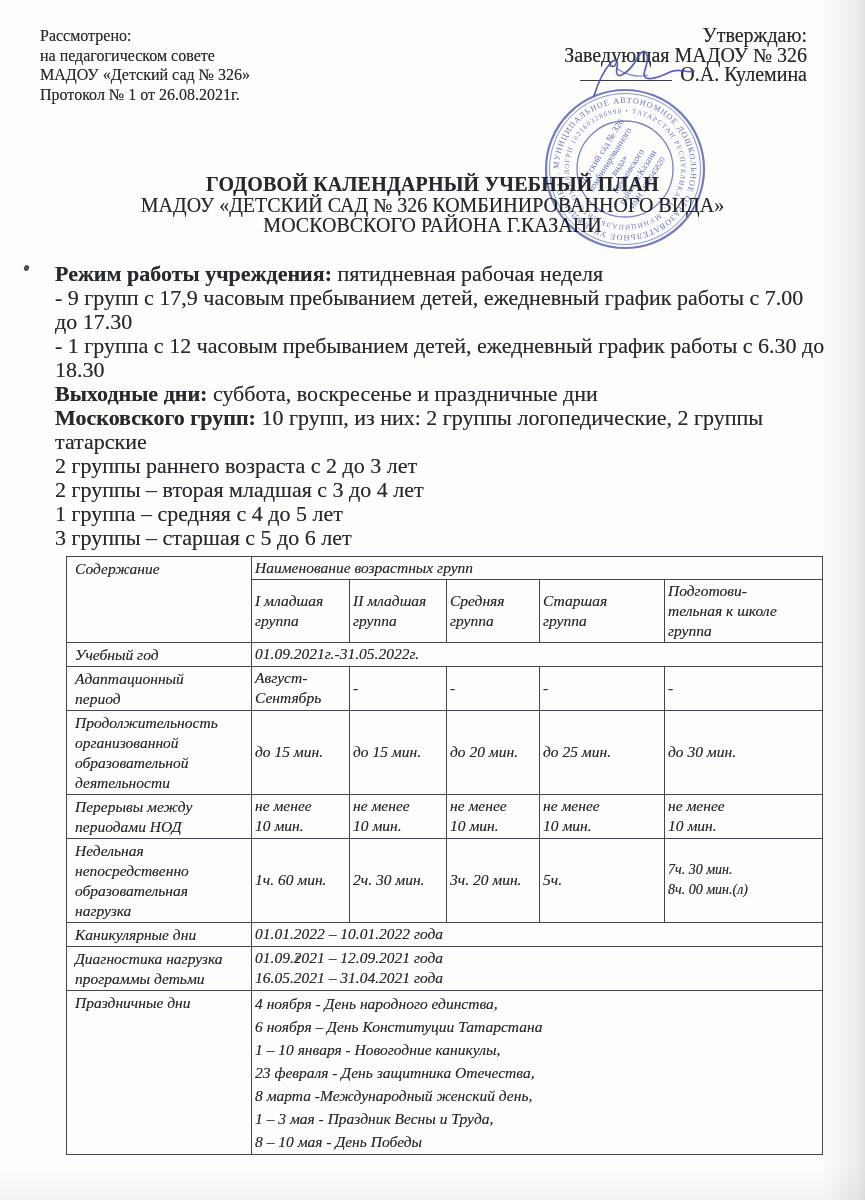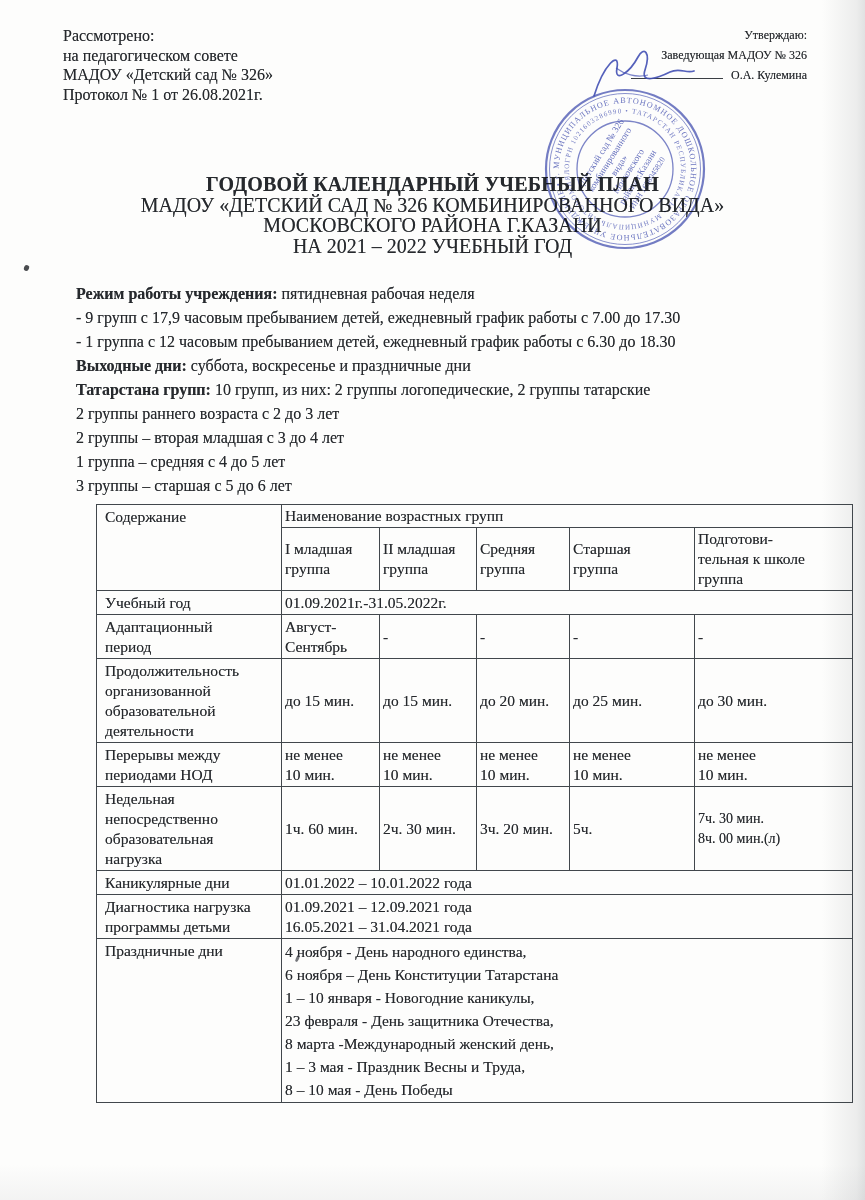--- a/index.html
+++ b/index.html
@@ -16,24 +16,24 @@
       linear-gradient(to right, rgba(0,0,0,0) 95%, rgba(160,163,166,.18) 99%, rgba(140,144,148,.25)),
       linear-gradient(to bottom, rgba(0,0,0,0) 97%, rgba(170,172,175,.12)),
       #fdfdfc;
     overflow:hidden;
   }
   .txt{ text-shadow:0 0 .5px rgba(40,44,48,.55); }
 
   
   .top-row{
     display:flex; justify-content:space-between;
-    padding:26px 58px 0 63px;
+    padding:26px 58px 0 40px;
   }
   .reviewed{ font-size:16px; line-height:19.5px; }
-  .approved{ font-size:12px; line-height:19.5px; text-align:right; position:relative; z-index:3; }
+  .approved{ font-size:20px; line-height:19.5px; text-align:right; position:relative; z-index:3; }
   .sig-rule{
     display:inline-block; width:92px;
     border-bottom:1.2px solid #3a3e44;
     margin-right:8px; height:14px;
   }
 
   
   .stamp{
     position:absolute; left:540px; top:84px;
     width:170px; height:170px;
@@ -51,33 +51,34 @@
   .title-block{
     margin-top:70px;
     text-align:center;
     font-size:20px; line-height:20.5px;
     position:relative; z-index:1;
   }
   .title-block .bold{ font-weight:bold; letter-spacing:.2px; }
 
   
   .intro{
-    margin:26px 40px 0 76px;
-    font-size:16px; line-height:24px;
+    margin:26px 40px 0 55px;
+    font-size:22px; line-height:24px;
   }
   .intro b{ font-weight:bold; }
 
   
   table.plan{
-    margin:6px 0 0 96px;
+    margin:6px 0 0 66px;
     border-collapse:collapse;
     table-layout:fixed;
     width:756px;
     font-size:15.5px;
     line-height:20px;
+    font-style:italic;
   }
   table.plan td, table.plan th{
     border:1.4px solid #41474c;
     font-weight:normal;
     vertical-align:middle;
     text-align:left;
     padding:1px 3px;
   }
   table.plan .lbl{
     text-align:left; vertical-align:top;
@@ -151,29 +152,28 @@
 
   <svg class="signature" viewBox="0 0 120 62">
     <path d="M8 52 C 18 20, 34 6, 31 24 C 28 40, 44 28, 52 13 C 58 2, 65 8, 59 26 C 54 40, 72 34, 84 28 C 94 23, 100 30, 108 27" fill="none" stroke="#4350b4" stroke-width="1.7" opacity=".9" stroke-linecap="round"></path>
     <path d="M30 24 C 38 30, 50 34, 62 31" fill="none" stroke="#4350b4" stroke-width="1.2" opacity=".7"></path>
   </svg>
 
   <div class="title-block txt">
     <div class="bold">ГОДОВОЙ КАЛЕНДАРНЫЙ  УЧЕБНЫЙ ПЛАН</div>
     <div>МАДОУ «ДЕТСКИЙ САД № 326 КОМБИНИРОВАННОГО ВИДА»</div>
     <div>МОСКОВСКОГО РАЙОНА Г.КАЗАНИ</div>
-    <div>НА 2021 – 2022 УЧЕБНЫЙ ГОД</div>
   </div>
 
   <div class="intro txt">
     <div><b>Режим работы учреждения:</b><span> пятидневная рабочая неделя</span></div>
     <div><b></b><span>- 9 групп с 17,9 часовым пребыванием детей, ежедневный график работы с 7.00 до 17.30</span></div>
     <div><b></b><span>- 1 группа с 12 часовым пребыванием детей, ежедневный график работы с 6.30 до 18.30</span></div>
     <div><b>Выходные дни:</b><span> суббота, воскресенье и праздничные дни</span></div>
-    <div><b>Татарстана групп:</b><span> 10 групп, из них: 2 группы логопедические, 2 группы татарские</span></div>
+    <div><b>Московского групп:</b><span> 10 групп, из них: 2 группы логопедические, 2 группы татарские</span></div>
     <div><b></b><span>2 группы раннего возраста с 2 до 3 лет</span></div>
     <div><b></b><span>2 группы – вторая младшая с 3 до 4 лет</span></div>
     <div><b></b><span>1 группа – средняя с 4 до 5 лет</span></div>
     <div><b></b><span>3 группы – старшая с 5 до 6 лет</span></div>
   </div>
 
   <table class="plan txt">
     <colgroup>
       <col style="width:185px">
         <col style="width:98px">

